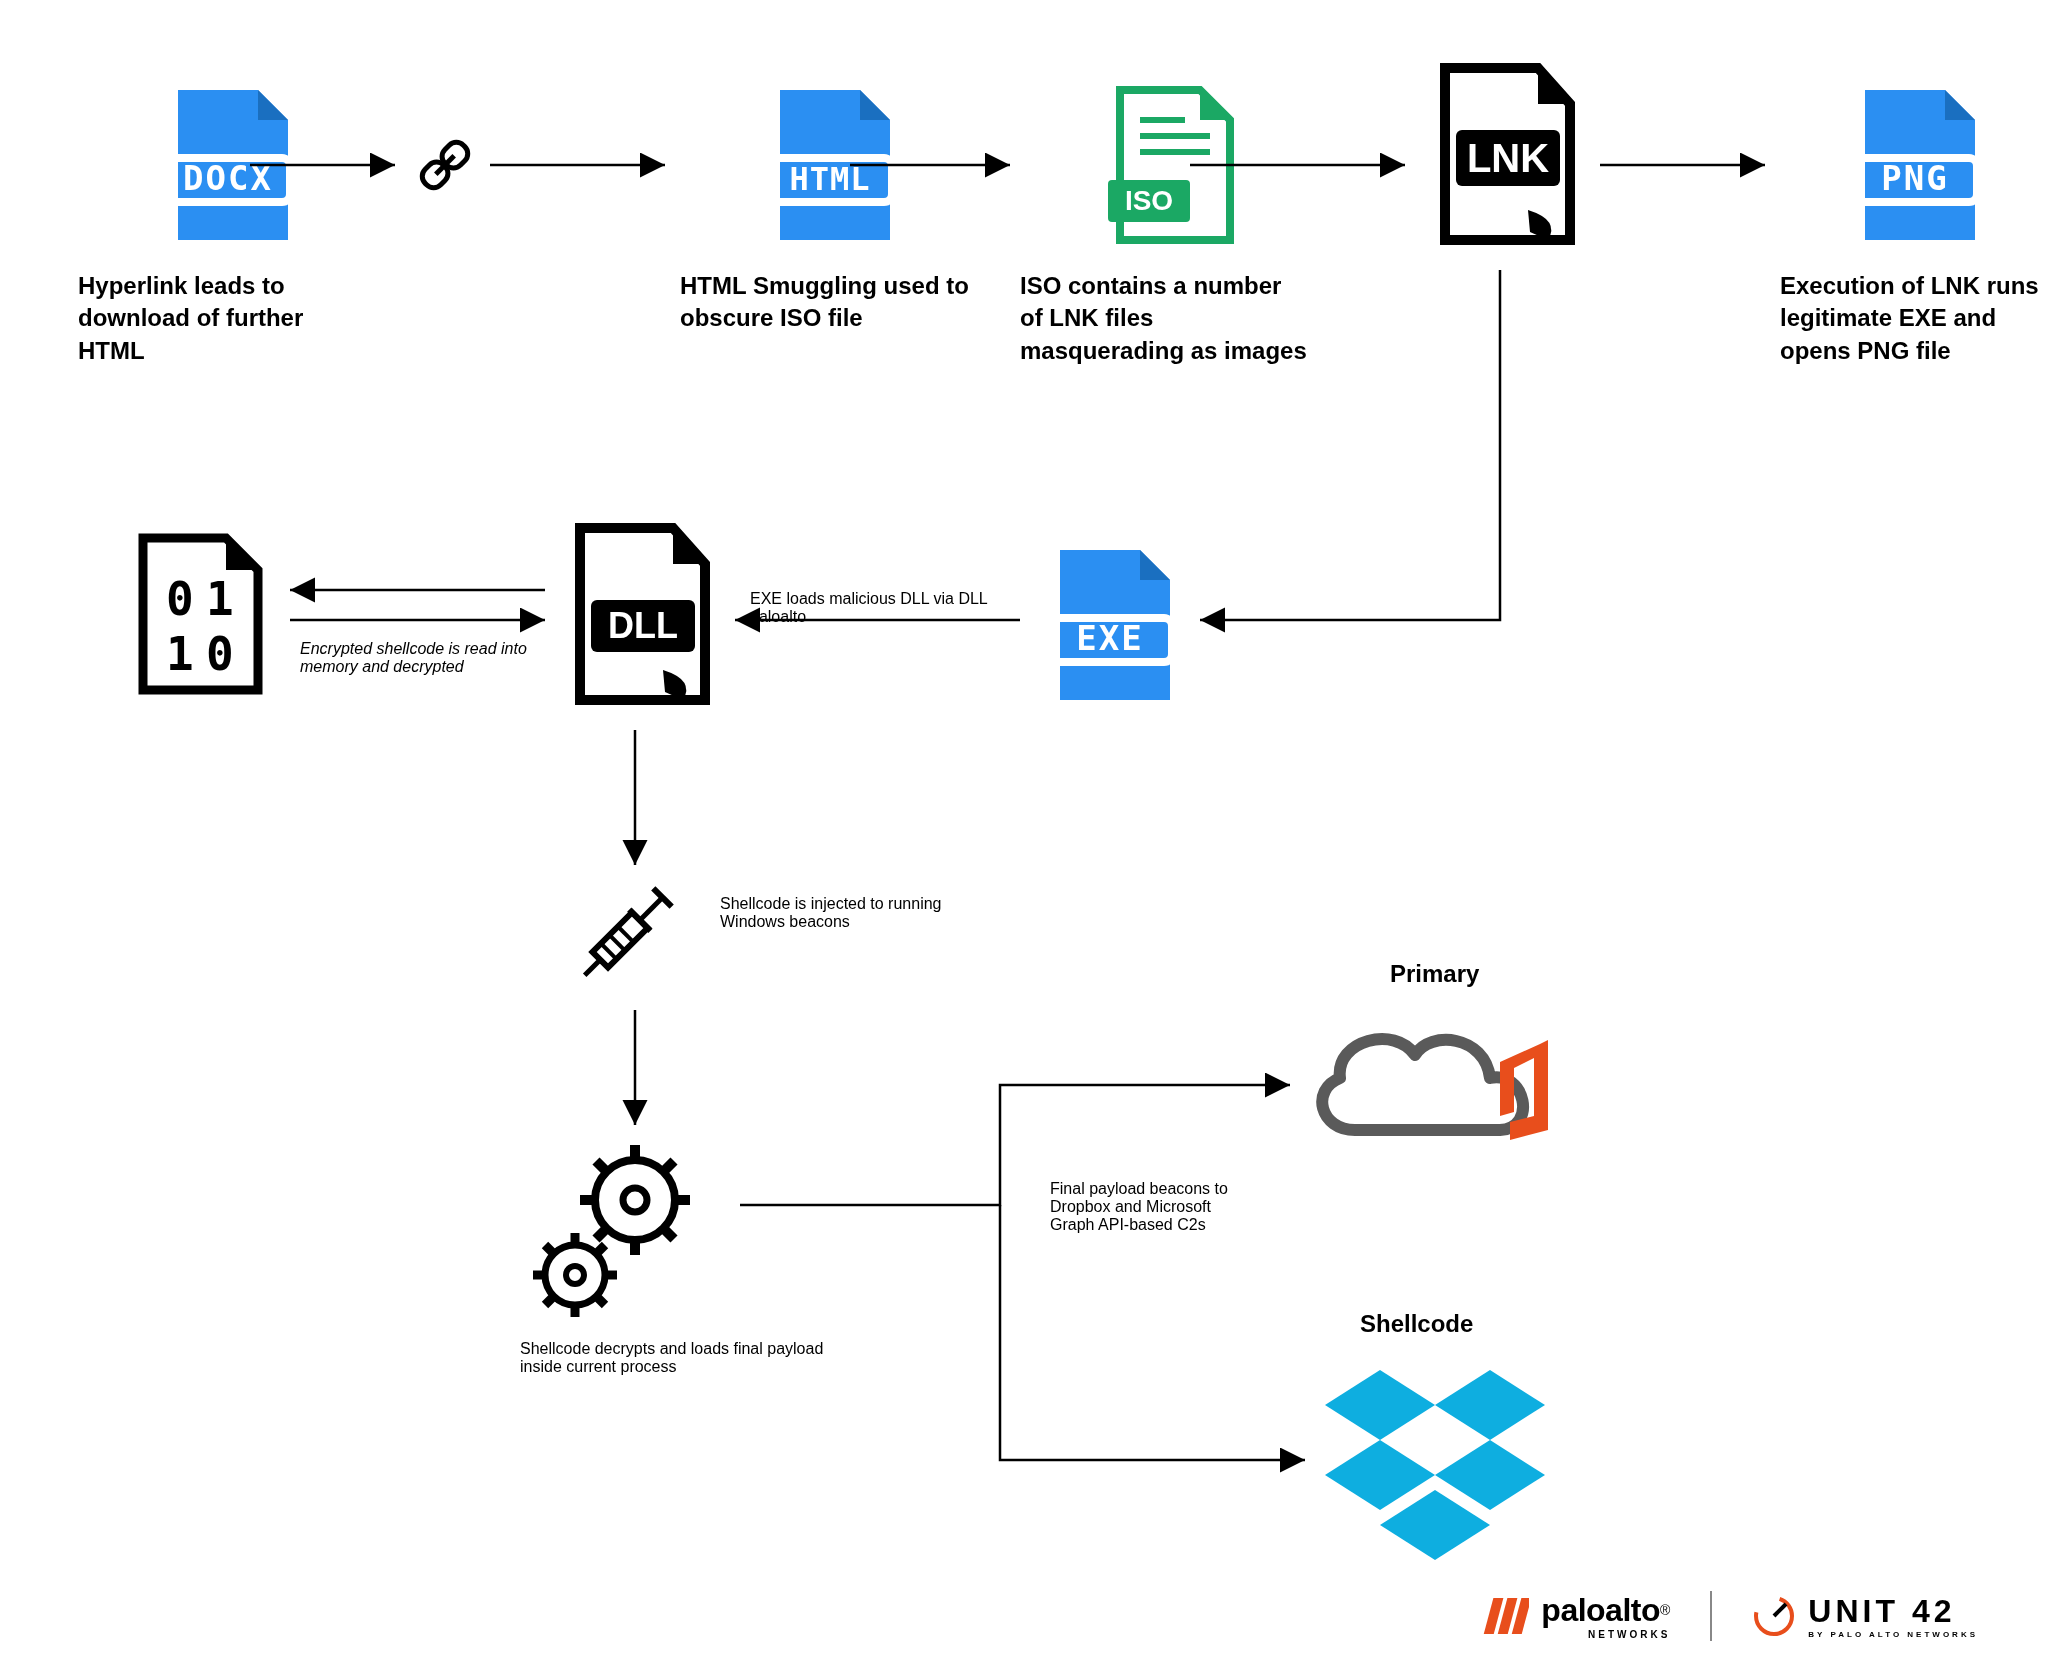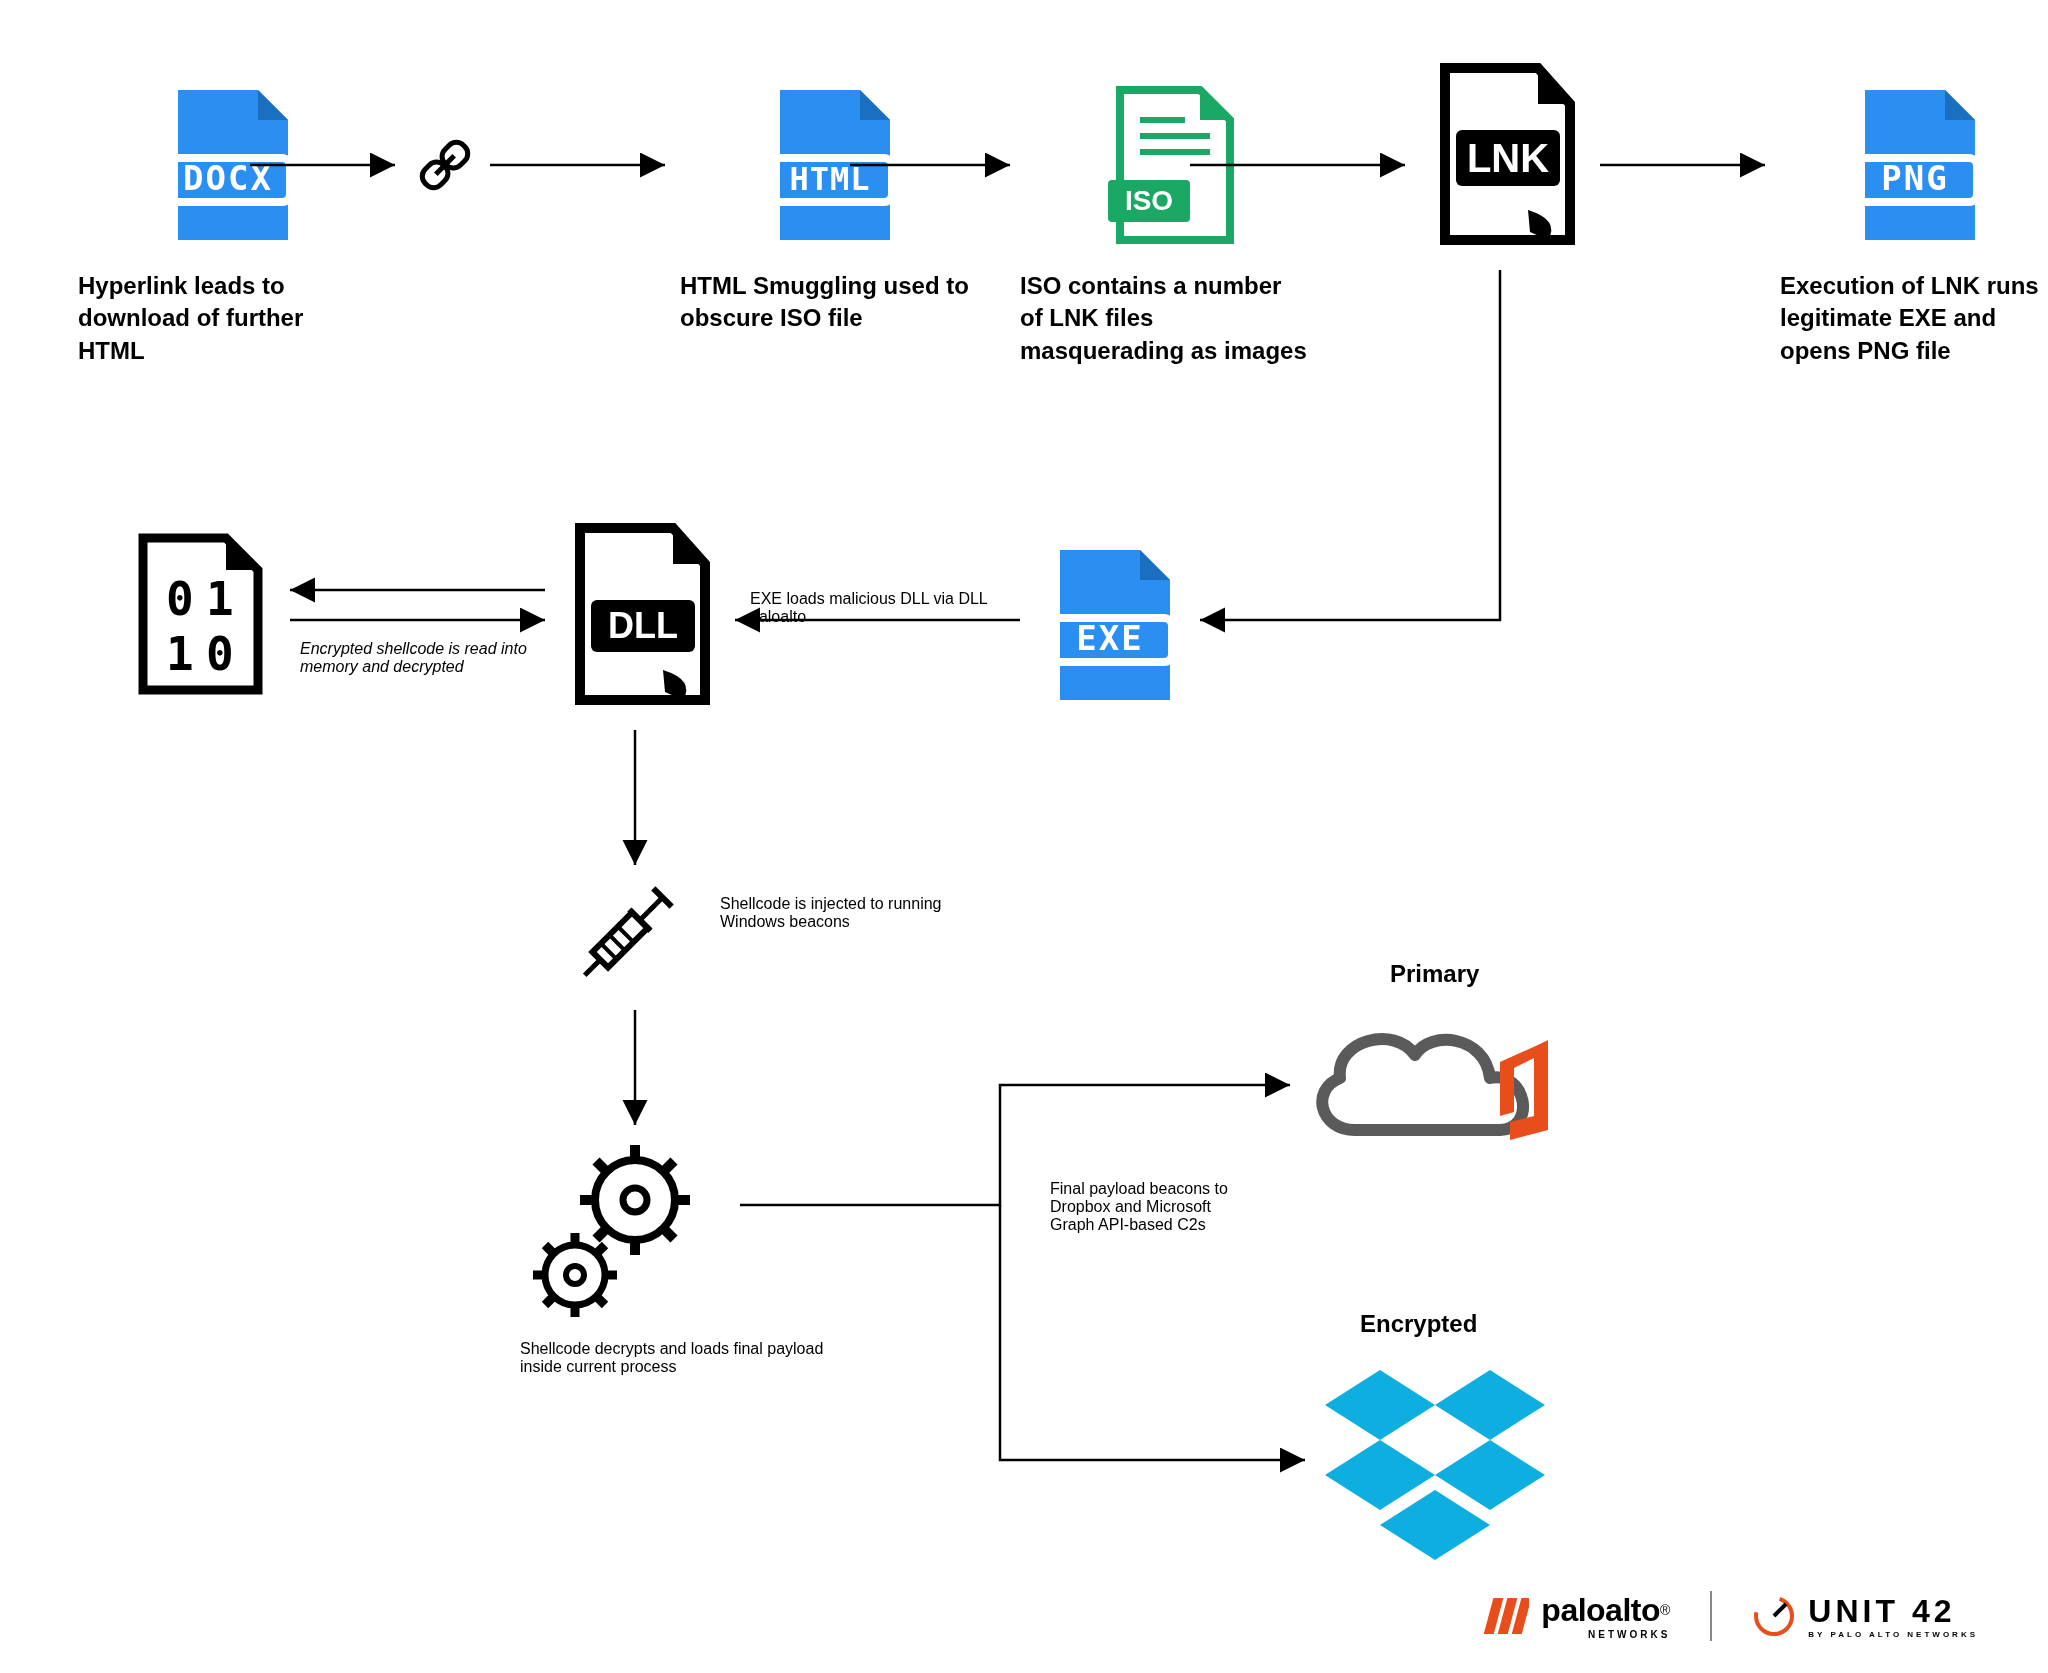--- a/index.html
+++ b/index.html
@@ -216,21 +216,21 @@
 
   <div class="node" style="left:1300px; top:1000px;">
     <svg width="280" height="170">
       <path d="M55 130 C20 130 10 90 40 78 C35 40 95 25 115 55 C130 30 185 35 190 78 C225 70 238 128 200 130 Z" fill="none" stroke="#5A5A5A" stroke-width="12" stroke-linejoin="round"></path>
       <g transform="translate(200,40)">
         <path d="M48 0 L48 90 L10 100 L10 82 L34 76 L34 18 L14 28 L14 72 L0 76 L0 22 L40 4 Z" fill="#E84E1C"></path>
       </g>
     </svg>
   </div>
 
-  <div class="label-small" style="left:1360px; top:1310px;">Encrypted</div>
+  <div class="label-small" style="left:1360px; top:1310px;">Shellcode</div>
 
   <div class="node" style="left:1320px; top:1360px;">
     <svg width="230" height="200">
       <g fill="#0EAEE0">
         <polygon points="60,10 115,45 60,80 5,45"></polygon>
         <polygon points="170,10 225,45 170,80 115,45"></polygon>
         <polygon points="60,80 115,115 60,150 5,115"></polygon>
         <polygon points="170,80 225,115 170,150 115,115"></polygon>
         <polygon points="115,130 170,165 115,200 60,165"></polygon>
       </g>

